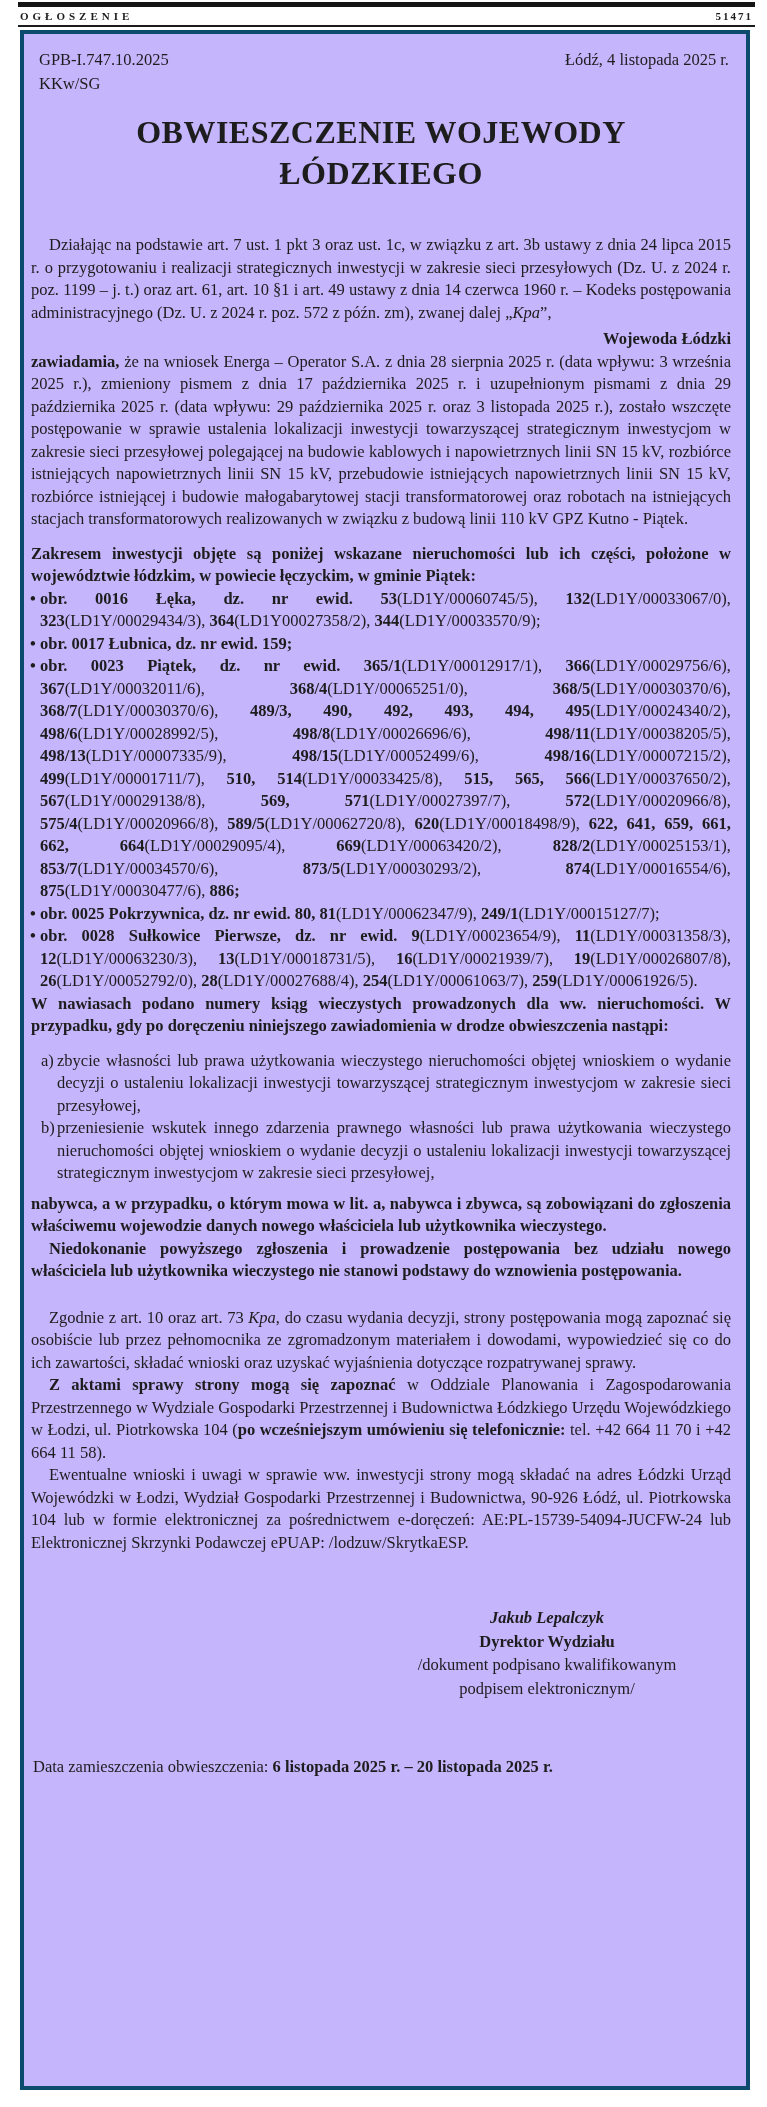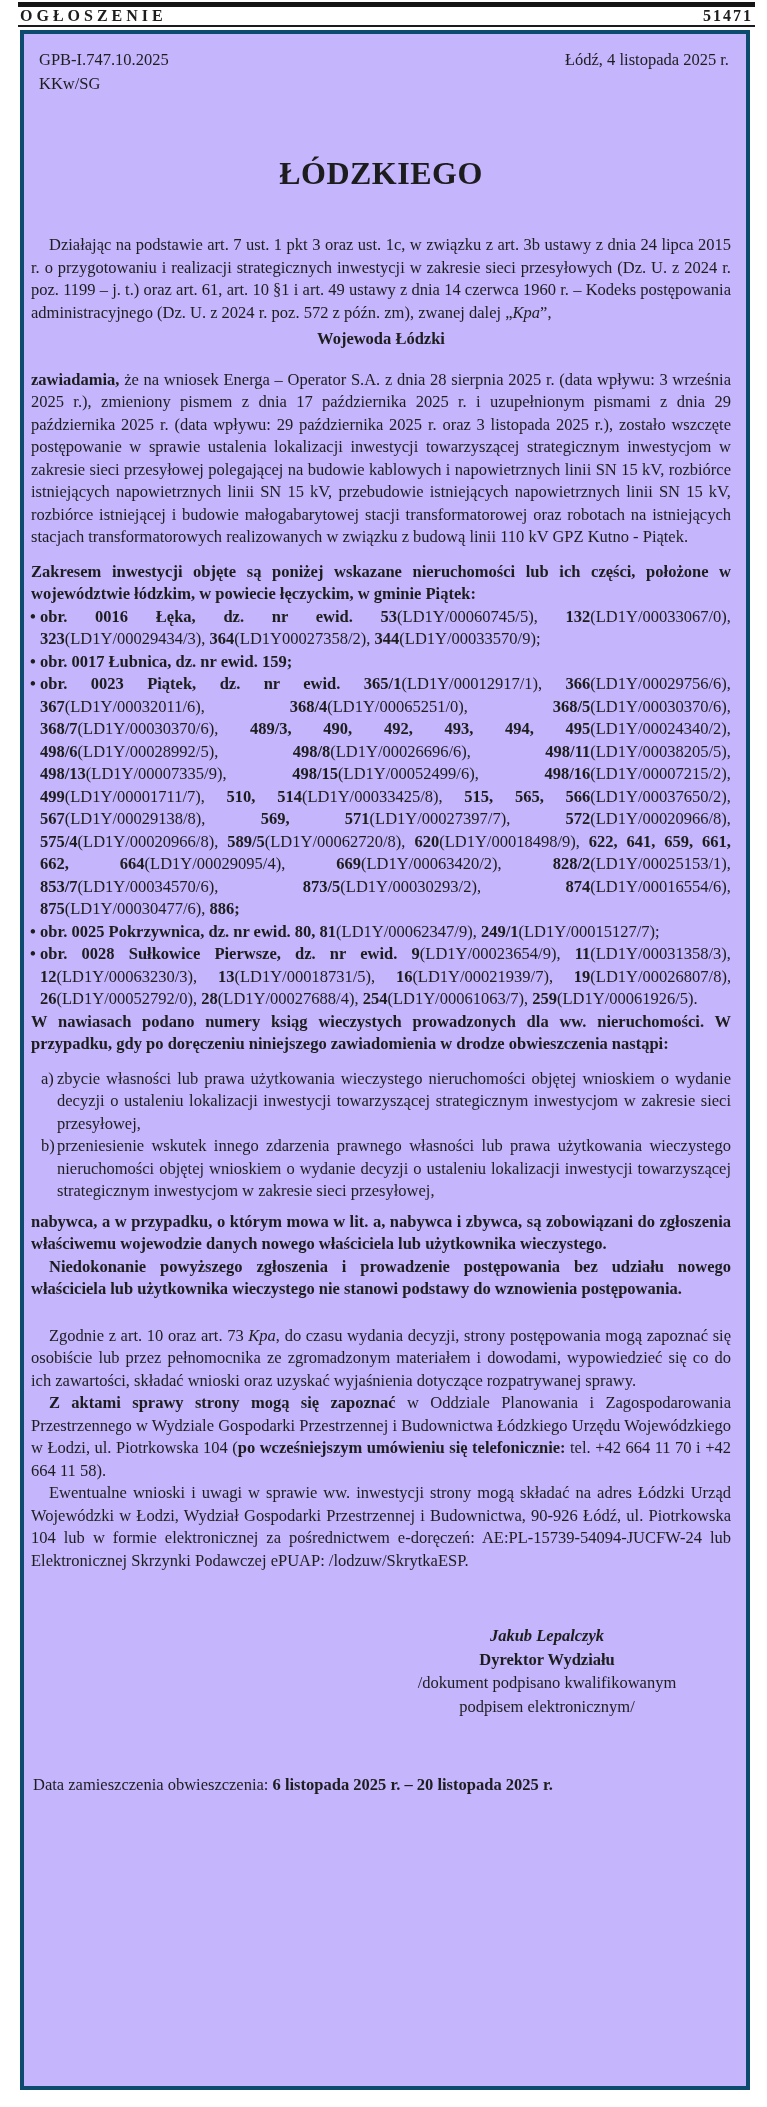--- a/index.html
+++ b/index.html
@@ -7,39 +7,39 @@
     width:767px;min-height:2107px;background:#ffffff;color:#1d1d1d;
     font-family:"Liberation Serif","DejaVu Serif",serif;
     font-size:16.5px;line-height:22.5px;position:relative;box-sizing:border-box;
   }
   
   .masthead{margin:2px 12px 0 18px;}
   .topbar{height:5px;background:#151515;}
   .mast-row{
     display:flex;justify-content:space-between;align-items:baseline;
     border-bottom:2px solid #1b1b1b;padding:2px 2px 2px 2px;
-    font-size:16px;font-weight:bold;line-height:14px;
+    font-size:11px;font-weight:bold;line-height:14px;
   }
   .mast-left{letter-spacing:4px;}
   .mast-right{letter-spacing:2px;}
   
   .doc-box{
     margin:3px 17px 0 20px;border:4px solid #0c4a6e;background:#c4b5fd;
     padding:14px 15px 22px 7px;box-sizing:border-box;min-height:2060px;
   }
   .ref-row{display:flex;justify-content:space-between;align-items:flex-start;padding:0 2px 0 8px;}
   .ref-left div{line-height:24px;}
   .ref-right{line-height:24px;}
   h1.title{
     text-align:center;font-size:32px;line-height:41px;font-weight:bold;
     margin:16px 0 40px 0;letter-spacing:.5px;
   }
   p{margin:0;text-align:justify;}
   .indent{text-indent:18px;}
-  .center-bold{text-align:center;font-weight:bold;margin:4px 0 18px 0;}
+  .center-bold{text-align:right;font-weight:bold;margin:4px 0 0 0;}
   .gap-s{margin-top:8px;}
   .gap-m{margin-top:12px;}
   .gap-l{margin-top:24px;}
   
   ul.parcel-list,ol.case-list{list-style:none;margin:0;padding:0;}
   li.parcel-li{position:relative;padding-left:9px;text-align:justify;}
   li.parcel-li .bullet-marker{position:absolute;left:-1px;top:0;font-weight:bold;}
   ol.case-list{margin-top:12px;}
   li.case-li{position:relative;padding-left:26px;text-align:justify;}
   li.case-li .case-marker{position:absolute;left:10px;top:0;}
@@ -67,21 +67,21 @@
 
     <div class="ref-row">
       <div class="ref-left">
         <div>GPB-I.747.10.2025</div>
         <div>KKw/SG</div>
       </div>
       <div class="ref-right">Łódź, 4 listopada 2025 r.</div>
     </div>
 
     <h1 class="title">
-      <br>
+      <span>OBWIESZCZENIE WOJEWODY</span><br>
       <span>ŁÓDZKIEGO</span>
     </h1>
 
     <p class="indent">Działając na podstawie art. 7 ust. 1 pkt 3 oraz ust. 1c, w związku z art. 3b ustawy z dnia 24 lipca 2015 r. o przygotowaniu i realizacji strategicznych inwestycji w zakresie sieci przesyłowych (Dz. U. z 2024 r. poz. 1199 – j. t.) oraz art. 61, art. 10 §1 i art. 49 ustawy z dnia 14 czerwca 1960 r. – Kodeks postępowania administracyjnego (Dz. U. z 2024 r. poz. 572 z późn. zm), zwanej dalej „<i>Kpa</i>”,</p>
 
     <p class="center-bold">Wojewoda Łódzki</p>
 
     <p><b>zawiadamia,</b> że na wniosek Energa – Operator S.A. z dnia 28 sierpnia 2025 r. (data wpływu: 3 września 2025 r.), zmieniony pismem z dnia 17 października 2025 r. i uzupełnionym pismami z dnia 29 października 2025 r. (data wpływu: 29 października 2025 r. oraz 3 listopada 2025 r.), zostało wszczęte postępowanie w sprawie ustalenia lokalizacji inwestycji towarzyszącej strategicznym inwestycjom w zakresie sieci przesyłowej polegającej na budowie kablowych i napowietrznych linii SN 15 kV, rozbiórce istniejących napowietrznych linii SN 15 kV, przebudowie istniejących napowietrznych linii SN 15 kV, rozbiórce istniejącej i budowie małogabarytowej stacji transformatorowej oraz robotach na istniejących stacjach transformatorowych realizowanych w związku z budową linii 110 kV GPZ Kutno - Piątek.</p>
 
     <p class="gap-m"><b>Zakresem inwestycji objęte są poniżej wskazane nieruchomości lub ich części, położone w województwie łódzkim, w powiecie łęczyckim, w gminie Piątek:</b></p>

